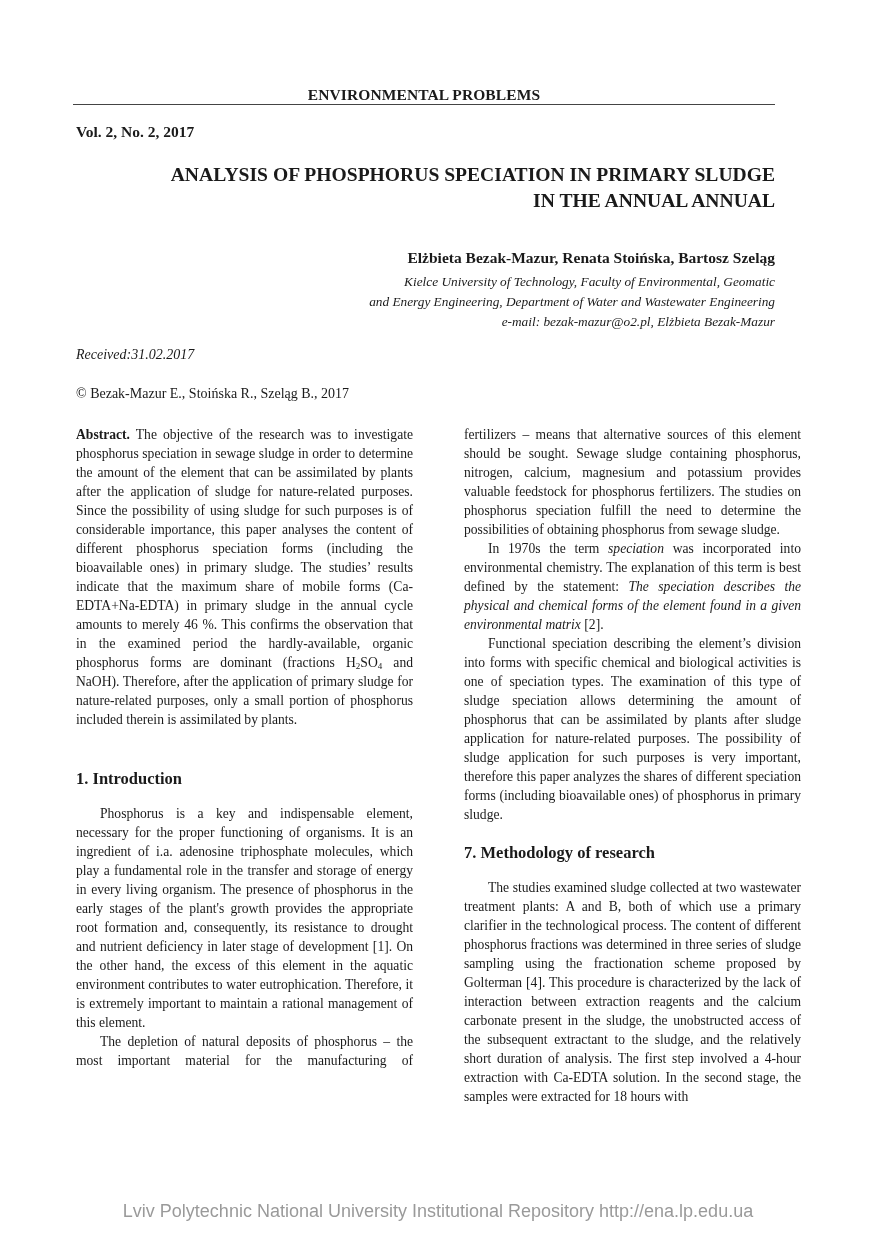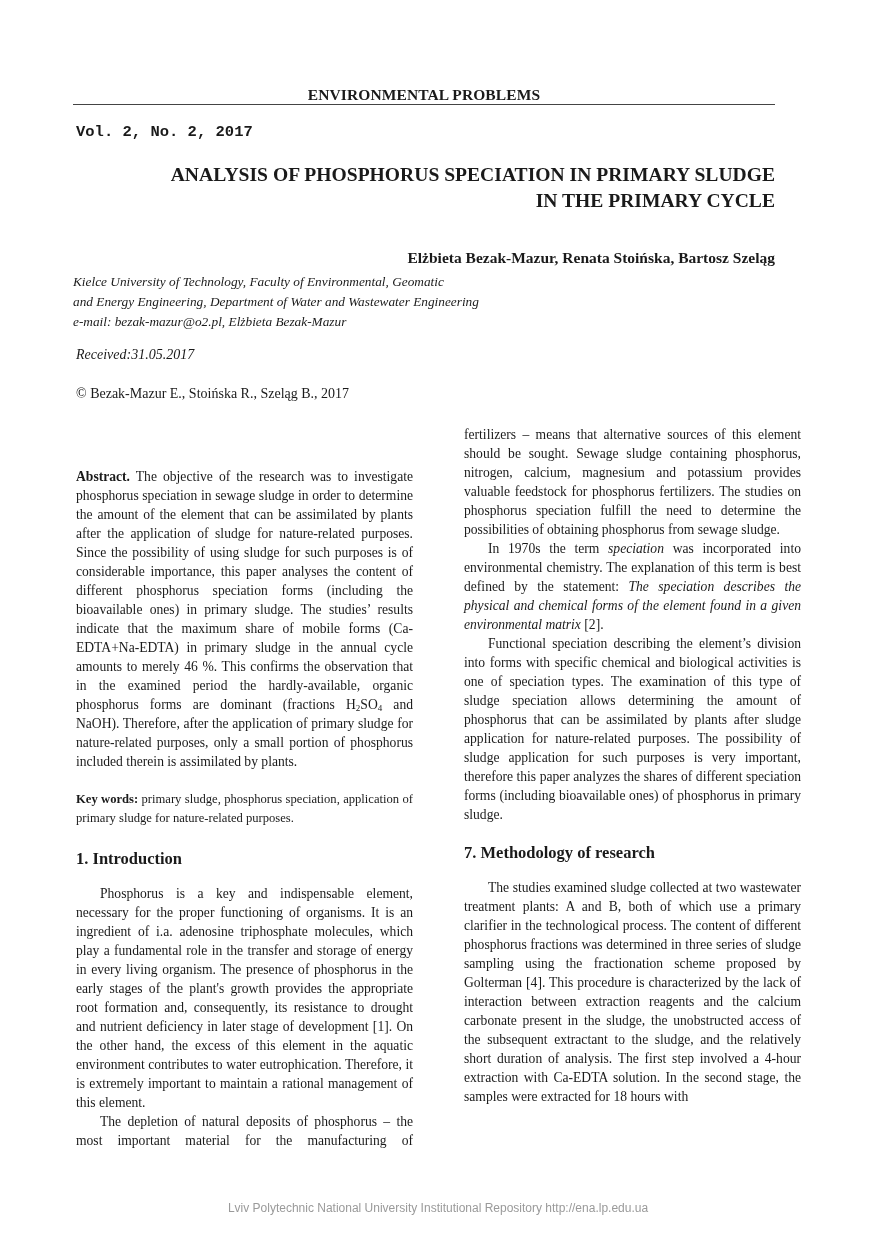--- a/index.html
+++ b/index.html
@@ -1,69 +1,68 @@
 <!DOCTYPE html>
 <html><head>
 <meta charset="utf-8">
 <style>
   html, body { margin: 0; padding: 0; background: #ffffff; }
   body { width: 876px; height: 1240px; position: relative; overflow: hidden;
          font-family: "Liberation Serif", serif; color: #1a1a1a; }
   .running-head { position: absolute; left: 73px; width: 702px; top: 86px; text-align: center;
          font-weight: bold; font-size: 15.5px; letter-spacing: 0.1px; }
   .rule { position: absolute; left: 73px; width: 702px; top: 104px; height: 0; border-top: 1.3px solid #444; }
-  .volume { position: absolute; left: 76px; top: 123px; font-weight: bold; font-size: 15.5px; font-family: Liberation Mono, monospace; }
+  .volume { position: absolute; left: 76px; top: 123px; font-weight: bold; font-size: 15.5px; }
   .title { position: absolute; left: 73px; width: 702px; top: 162px; text-align: right;
          font-weight: bold; font-size: 19.6px; line-height: 26px; }
   .authors { position: absolute; left: 73px; width: 702px; top: 249px; text-align: right;
          font-weight: bold; font-size: 15.5px; }
-  .affil { position: absolute; left: 73px; width: 702px; top: 272px; text-align: left;
+  .affil { position: absolute; left: 73px; width: 702px; top: 272px; text-align: right;
          font-style: italic; font-size: 13.3px; line-height: 20px; }
   .received { position: absolute; left: 76px; top: 347px; font-style: italic; font-size: 14px; }
   .copyright { position: absolute; left: 76px; top: 386px; font-size: 14px; }
   .col { position: absolute; top: 425px; width: 337px; font-size: 13.6px; line-height: 19px;
          text-align: justify; }
-  .col.left { left: 76px; margin-top: 42px; }
+  .col.left { left: 76px; }
   .col.right { left: 436px; margin-left: 28px; }
   .col p { margin: 0; }
   .col p.indent { text-indent: 24px; }
   .col .gap { height: 19px; }
   .kw { font-size: 12.6px; line-height: 19px; }
   .section-head { font-weight: bold; font-size: 16.5px; margin: 0; line-height: 22px; text-align: left; }
   .footer { position: absolute; left: 73px; width: 730px; top: 1201px; text-align: center;
-         font-family: "Liberation Sans", sans-serif; font-size: 12px; color: #9a9a9a; }
+         font-family: "Liberation Sans", sans-serif; font-size: 18px; color: #9a9a9a; }
   sub { font-size: 9px; vertical-align: -2px; line-height: 0; }
 </style>
 </head>
 <body>
 
 <div class="running-head">ENVIRONMENTAL PROBLEMS</div>
 <div class="rule"></div>
 <div class="volume">Vol. 2, No. 2, 2017</div>
 
 <div class="title">
   <div>ANALYSIS OF PHOSPHORUS SPECIATION IN PRIMARY SLUDGE</div>
-  <div>IN THE PRIMARY CYCLE</div>
+  <div>IN THE ANNUAL ANNUAL</div>
 </div>
 
 <div class="authors">Elżbieta Bezak-Mazur, Renata Stoińska, Bartosz Szeląg</div>
 
 <div class="affil">
   <div>Kielce University of Technology, Faculty of Environmental, Geomatic</div>
   <div>and Energy Engineering, Department of Water and Wastewater Engineering</div>
   <div>e-mail: bezak-mazur@o2.pl, Elżbieta Bezak-Mazur</div>
 </div>
 
-<div class="received">Received:31.05.2017</div>
+<div class="received">Received:31.02.2017</div>
 <div class="copyright">© Bezak-Mazur E., Stoińska R., Szeląg B., 2017</div>
 
 <div class="col left">
   <p><b>Abstract.</b><span> The objective of the research was to investigate phosphorus speciation in sewage sludge in order to determine the amount of the element that can be assimilated by plants after the application of sludge for nature-related purposes. Since the possibility of using sludge for such purposes is of considerable importance, this paper analyses the content of different phosphorus speciation forms (including the bioavailable ones) in primary sludge. The studies’ results indicate that the maximum share of mobile forms (Ca-EDTA+Na-EDTA) in primary sludge in the annual cycle amounts to merely 46 %. This confirms the observation that in the examined period the hardly-available, organic phosphorus forms are dominant (fractions H</span><sub>2</sub><span>SO</span><sub>4</sub><span> and NaOH). Therefore, after the application of primary sludge for nature-related purposes, only a small portion of phosphorus included therein is assimilated by plants.</span></p>
   <div class="gap"></div>
-  <p class="kw"><b>Key words:</b><span> primary sludge, phosphorus speciation, application of primary sludge for nature-related purposes.</span></p>
   <div style="height:20px"></div>
   <h2 class="section-head">1. Introduction</h2>
   <div style="height:14px"></div>
   <p class="indent">Phosphorus is a key and indispensable element, necessary for the proper functioning of organisms. It is an ingredient of i.a. adenosine triphosphate molecules, which play a fundamental role in the transfer and storage of energy in every living organism. The presence of phosphorus in the early stages of the plant's growth provides the appropriate root formation and, consequently, its resistance to drought and nutrient deficiency in later stage of development [1]. On the other hand, the excess of this element in the aquatic environment contributes to water eutrophication. Therefore, it is extremely important to maintain a rational management of this element.</p>
   <p class="indent" id="p2left" style="text-align-last: justify;">The depletion of natural deposits of phosphorus – the most important material for the manufacturing of</p>
 </div>
 
 <div class="col right">
   <p id="p2right">fertilizers – means that alternative sources of this element should be sought. Sewage sludge containing phosphorus, nitrogen, calcium, magnesium and potassium provides valuable feedstock for phosphorus fertilizers. The studies on phosphorus speciation fulfill the need to determine the possibilities of obtaining phosphorus from sewage sludge.</p>
   <p class="indent"><span>In 1970s the term </span><i>speciation</i><span> was incorporated into environmental chemistry. The explanation of this term is best defined by the statement: </span><i>The speciation describes the physical and chemical forms of the element found in a given environmental matrix</i><span> [2].</span></p>

